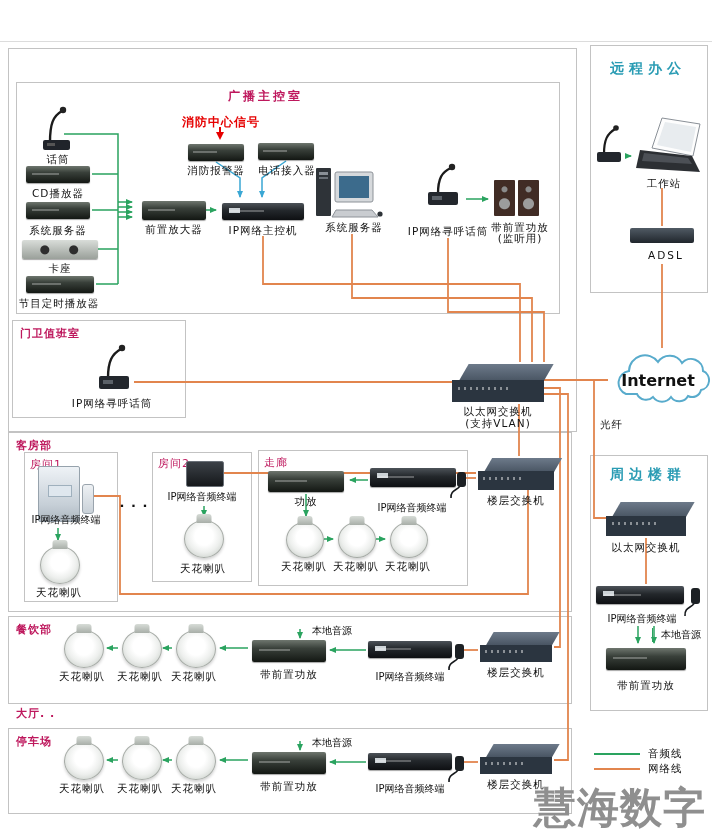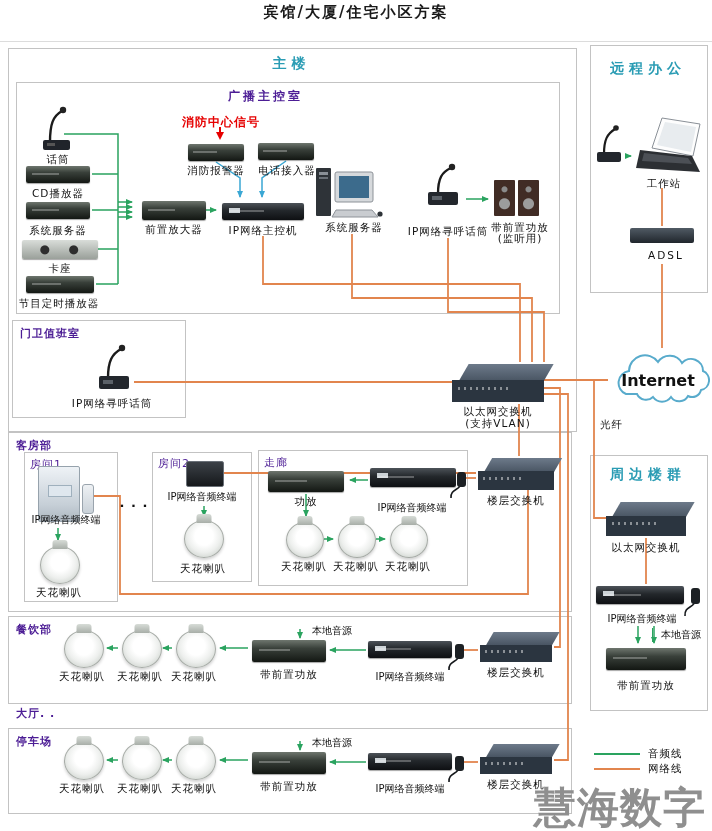--- a/index.html
+++ b/index.html
@@ -6,21 +6,21 @@
   #stage{position:relative;width:712px;height:831px;background:#fff;overflow:hidden;
          font-family:"DejaVu Sans","Liberation Sans",sans-serif;color:#1a1a1a;}
   .abs{position:absolute;}
   
   .box{position:absolute;border:1px solid #c3c3c3;background:transparent;}
   
   .lbl{position:absolute;font-size:10.5px;letter-spacing:1px;text-align:center;white-space:nowrap;color:#111;}
   .lbl.sm{font-size:10px;letter-spacing:0;}
   .lbl.left{text-align:left;}
   .sect{position:absolute;font-size:14px;font-weight:bold;color:#2a9cb4;letter-spacing:5px;text-align:center;white-space:nowrap;}
-  .roomt{position:absolute;font-size:11px;color:#4c1d95;letter-spacing:1px;white-space:nowrap;}
+  .roomt{position:absolute;font-size:11px;color:#be185d;letter-spacing:1px;white-space:nowrap;}
   .red{position:absolute;font-size:12px;font-weight:bold;color:#e60000;letter-spacing:1px;text-align:center;white-space:nowrap;}
   .title{position:absolute;top:3px;left:0;width:100%;text-align:center;font-size:15px;font-weight:bold;letter-spacing:2px;line-height:19px;}
   .hr{position:absolute;left:0;top:41px;width:712px;height:1px;background:#dcdcdc;}
   
   .rk{position:absolute;border-radius:2px;background:linear-gradient(180deg,#6e766e 0%,#39403a 38%,#131713 100%);box-shadow:0 1px 1px rgba(0,0,0,.35);}
   .rk::after{content:"";position:absolute;left:9%;top:42%;width:42%;height:2px;background:rgba(255,255,255,.28);}
   .rk.blk{background:linear-gradient(180deg,#4c5258 0%,#23272b 45%,#0e1013 100%);}
   .rk.blk::before{content:"";position:absolute;left:8%;top:28%;width:11px;height:5px;background:#cdd3d7;}
   .rk.lt{background:radial-gradient(circle at 30% 52%,#2e2e2e 0 4px,transparent 5px),radial-gradient(circle at 68% 52%,#2e2e2e 0 4px,transparent 5px),linear-gradient(#d9ddd9,#9aa09a);}
   .rk.lt::after{display:none;}
@@ -42,21 +42,20 @@
   svg.ov{position:absolute;left:0;top:0;z-index:1;pointer-events:none;}
   .ic{z-index:2;}
   .lbl,.sect,.roomt,.red{z-index:2;}
 </style>
 </head>
 <body>
 
 <div id="stage">
 
   <div class="title">
-    <div>宾馆/大厦/住宅小区方案</div>
   </div>
   <div class="hr"></div>
 
   <div class="box" style="left:8px;top:48px;width:567px;height:382px;"></div>
   <div class="box" style="left:16px;top:82px;width:542px;height:230px;"></div>
   <div class="box" style="left:12px;top:320px;width:172px;height:96px;"></div>
   <div class="box" style="left:590px;top:45px;width:116px;height:246px;"></div>
   <div class="box" style="left:590px;top:455px;width:116px;height:254px;"></div>
   <div class="box" style="left:8px;top:432px;width:562px;height:178px;"></div>
   <div class="box" style="left:24px;top:452px;width:92px;height:148px;"></div>
@@ -129,21 +128,20 @@
       <path d="M224,473 H476"></path>
       <path d="M458,478 H476"></path>
       <path d="M462,650 H478"></path>
       <path d="M462,762 H478"></path>
       <path d="M646,538 V584"></path>
       <path d="M662,188 V226"></path>
       <path d="M662,264 V348"></path>
     </g>
   </svg>
 
-  <div class="sect" style="left:8px;top:55px;width:567px;">主楼</div>
   <div class="roomt" style="left:228px;top:88px;font-weight:bold;letter-spacing:3px;font-size:12px;">广播主控室</div>
 
   <svg class="abs ic" style="left:40px;top:104px;" width="34" height="48">
     <path d="M10,38 C10,20 13,12 22,7" stroke="#1b1b1b" stroke-width="2.4" fill="none"></path>
     <circle cx="23" cy="6" r="3.2" fill="#222"></circle>
     <rect x="3" y="36" width="27" height="10" rx="2" fill="#20242a"></rect>
     <rect x="7" y="39" width="8" height="3" fill="#555"></rect>
   </svg>
   <div class="lbl" style="left:28px;top:153px;width:60px;">话筒</div>
 

